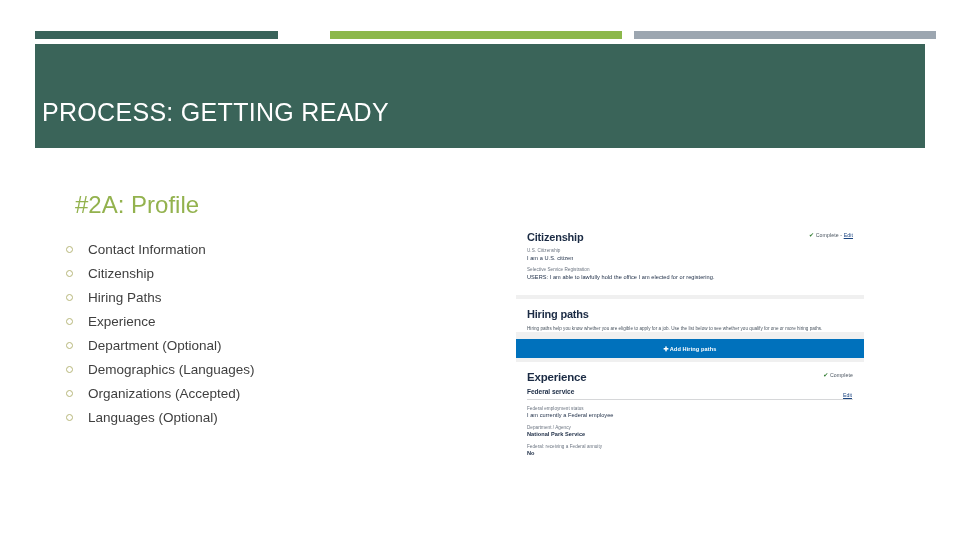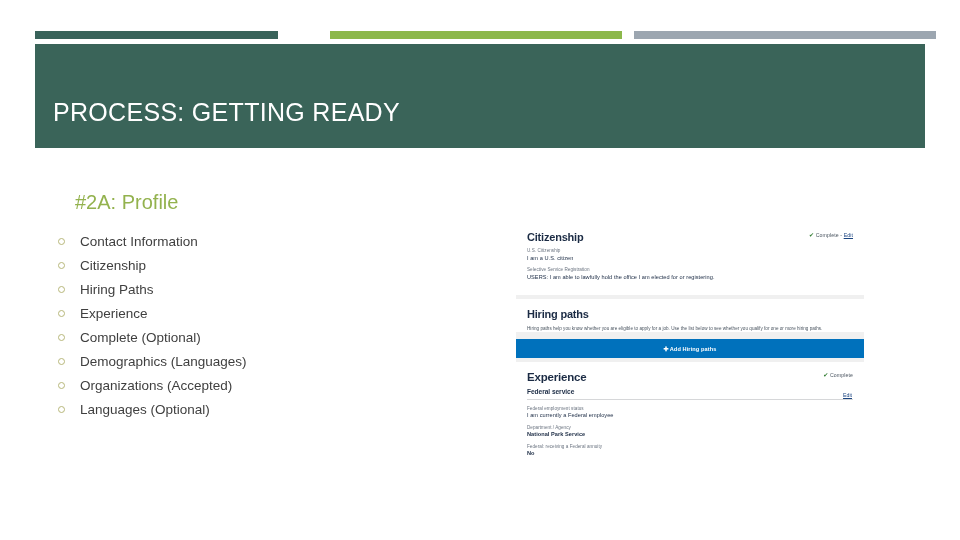--- a/index.html
+++ b/index.html
@@ -32,44 +32,44 @@
 
   
   .title-banner {
     position: absolute;
     left: 35px; top: 44px;
     width: 890px; height: 104px;
     background: #3a6459;
   }
   .slide-title {
     position: absolute;
-    left: 53px; top: 100px;
+    left: 42px; top: 100px;
     font-size: 25px;
     letter-spacing: 0.3px;
     color: #ffffff;
     font-weight: 400;
     line-height: 1;
     white-space: nowrap;
   }
 
   
   .subtitle {
     position: absolute;
     left: 75px; top: 191px;
-    font-size: 20px;
+    font-size: 24px;
     color: #93b24e;
     font-weight: 400;
     white-space: nowrap;
   }
   .bullets {
     position: absolute;
     left: 56px; top: 230px;
     width: 420px;
     list-style: none;
-    margin: 0; padding: 0;
+    margin: 8px; padding: 0;
   }
   .bullets li {
     position: relative;
     height: 24px;
     padding-left: 24px;
     font-size: 13.5px;
     color: #3f3f3f;
     line-height: 24px;
     white-space: nowrap;
   }
@@ -214,21 +214,21 @@
   <li>
     <span class="dot"></span>
     <span>Hiring Paths</span>
   </li>
   <li>
     <span class="dot"></span>
     <span>Experience</span>
   </li>
   <li>
     <span class="dot"></span>
-    <span>Complete (Optional)</span>
+    <span>Department (Optional)</span>
   </li>
   <li>
     <span class="dot"></span>
     <span>Demographics (Languages)</span>
   </li>
   <li>
     <span class="dot"></span>
     <span>Organizations (Accepted)</span>
   </li>
   <li>

